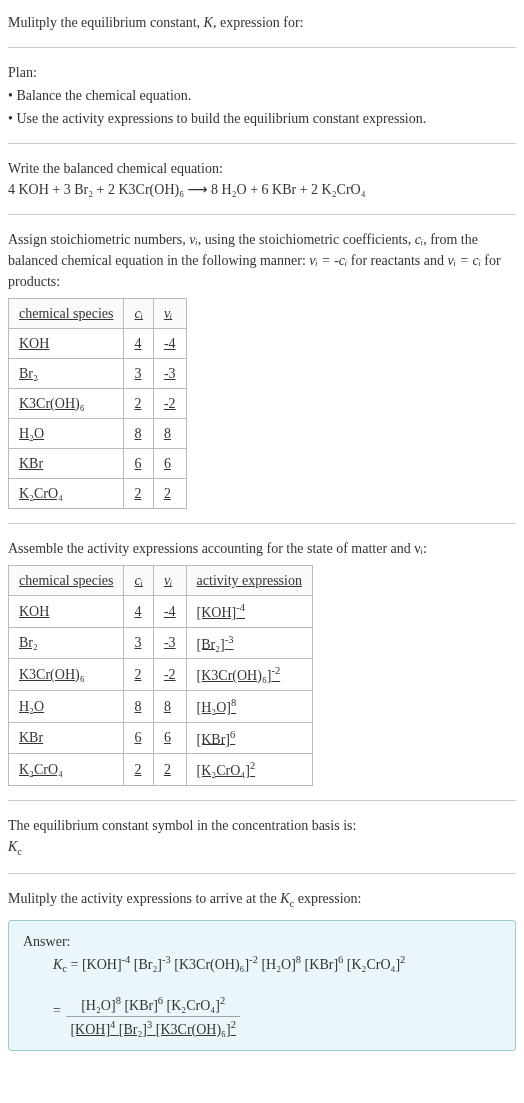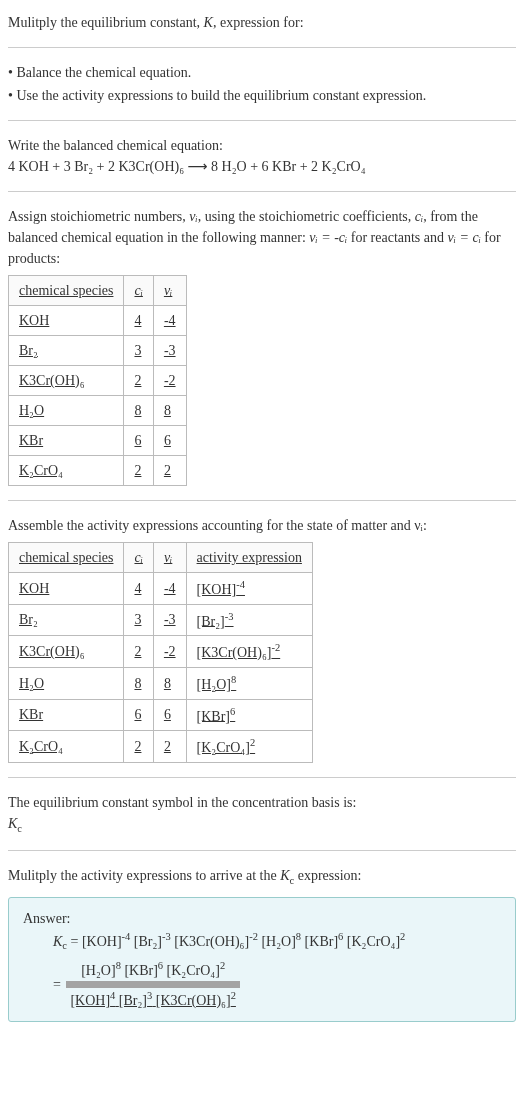--- a/index.html
+++ b/index.html
@@ -49,22 +49,23 @@
       border-radius: 3px;
     }
     .frac {
       display: inline-block;
       text-align: center;
       vertical-align: middle;
       margin: 0 2px;
     }
     .frac .num {
       display: block;
-      border-bottom: 7px solid #a3a3a3;
+      border-bottom: 1px solid #a3a3a3;
       padding: 0 4px;
+      margin-top: 12px;
     }
     .frac .den {
       display: block;
       padding: 0 4px;
       text-decoration: underline;
     }
     .italic-var {
       font-style: italic;
     }
     .plan-list {
@@ -74,20 +75,21 @@
 </head>
 <body>
 
 <div class="section">
   <span>Mulitply the equilibrium constant, </span><span class="italic-var">K</span><span>, expression for:</span><br>
 </div>
 
 <hr>
 
 <div class="section">
+  <div>Plan:</div>
   <div class="plan-list">• Balance the chemical equation.</div>
   <div class="plan-list">• Use the activity expressions to build the equilibrium constant expression.</div>
 </div>
 
 <hr>
 
 <div class="section">
   <div>Write the balanced chemical equation:</div>
   <div>4 KOH + 3 Br₂ + 2 K3Cr(OH)₆ ⟶ 8 H₂O + 6 KBr + 2 K₂CrO₄</div>
 </div>

